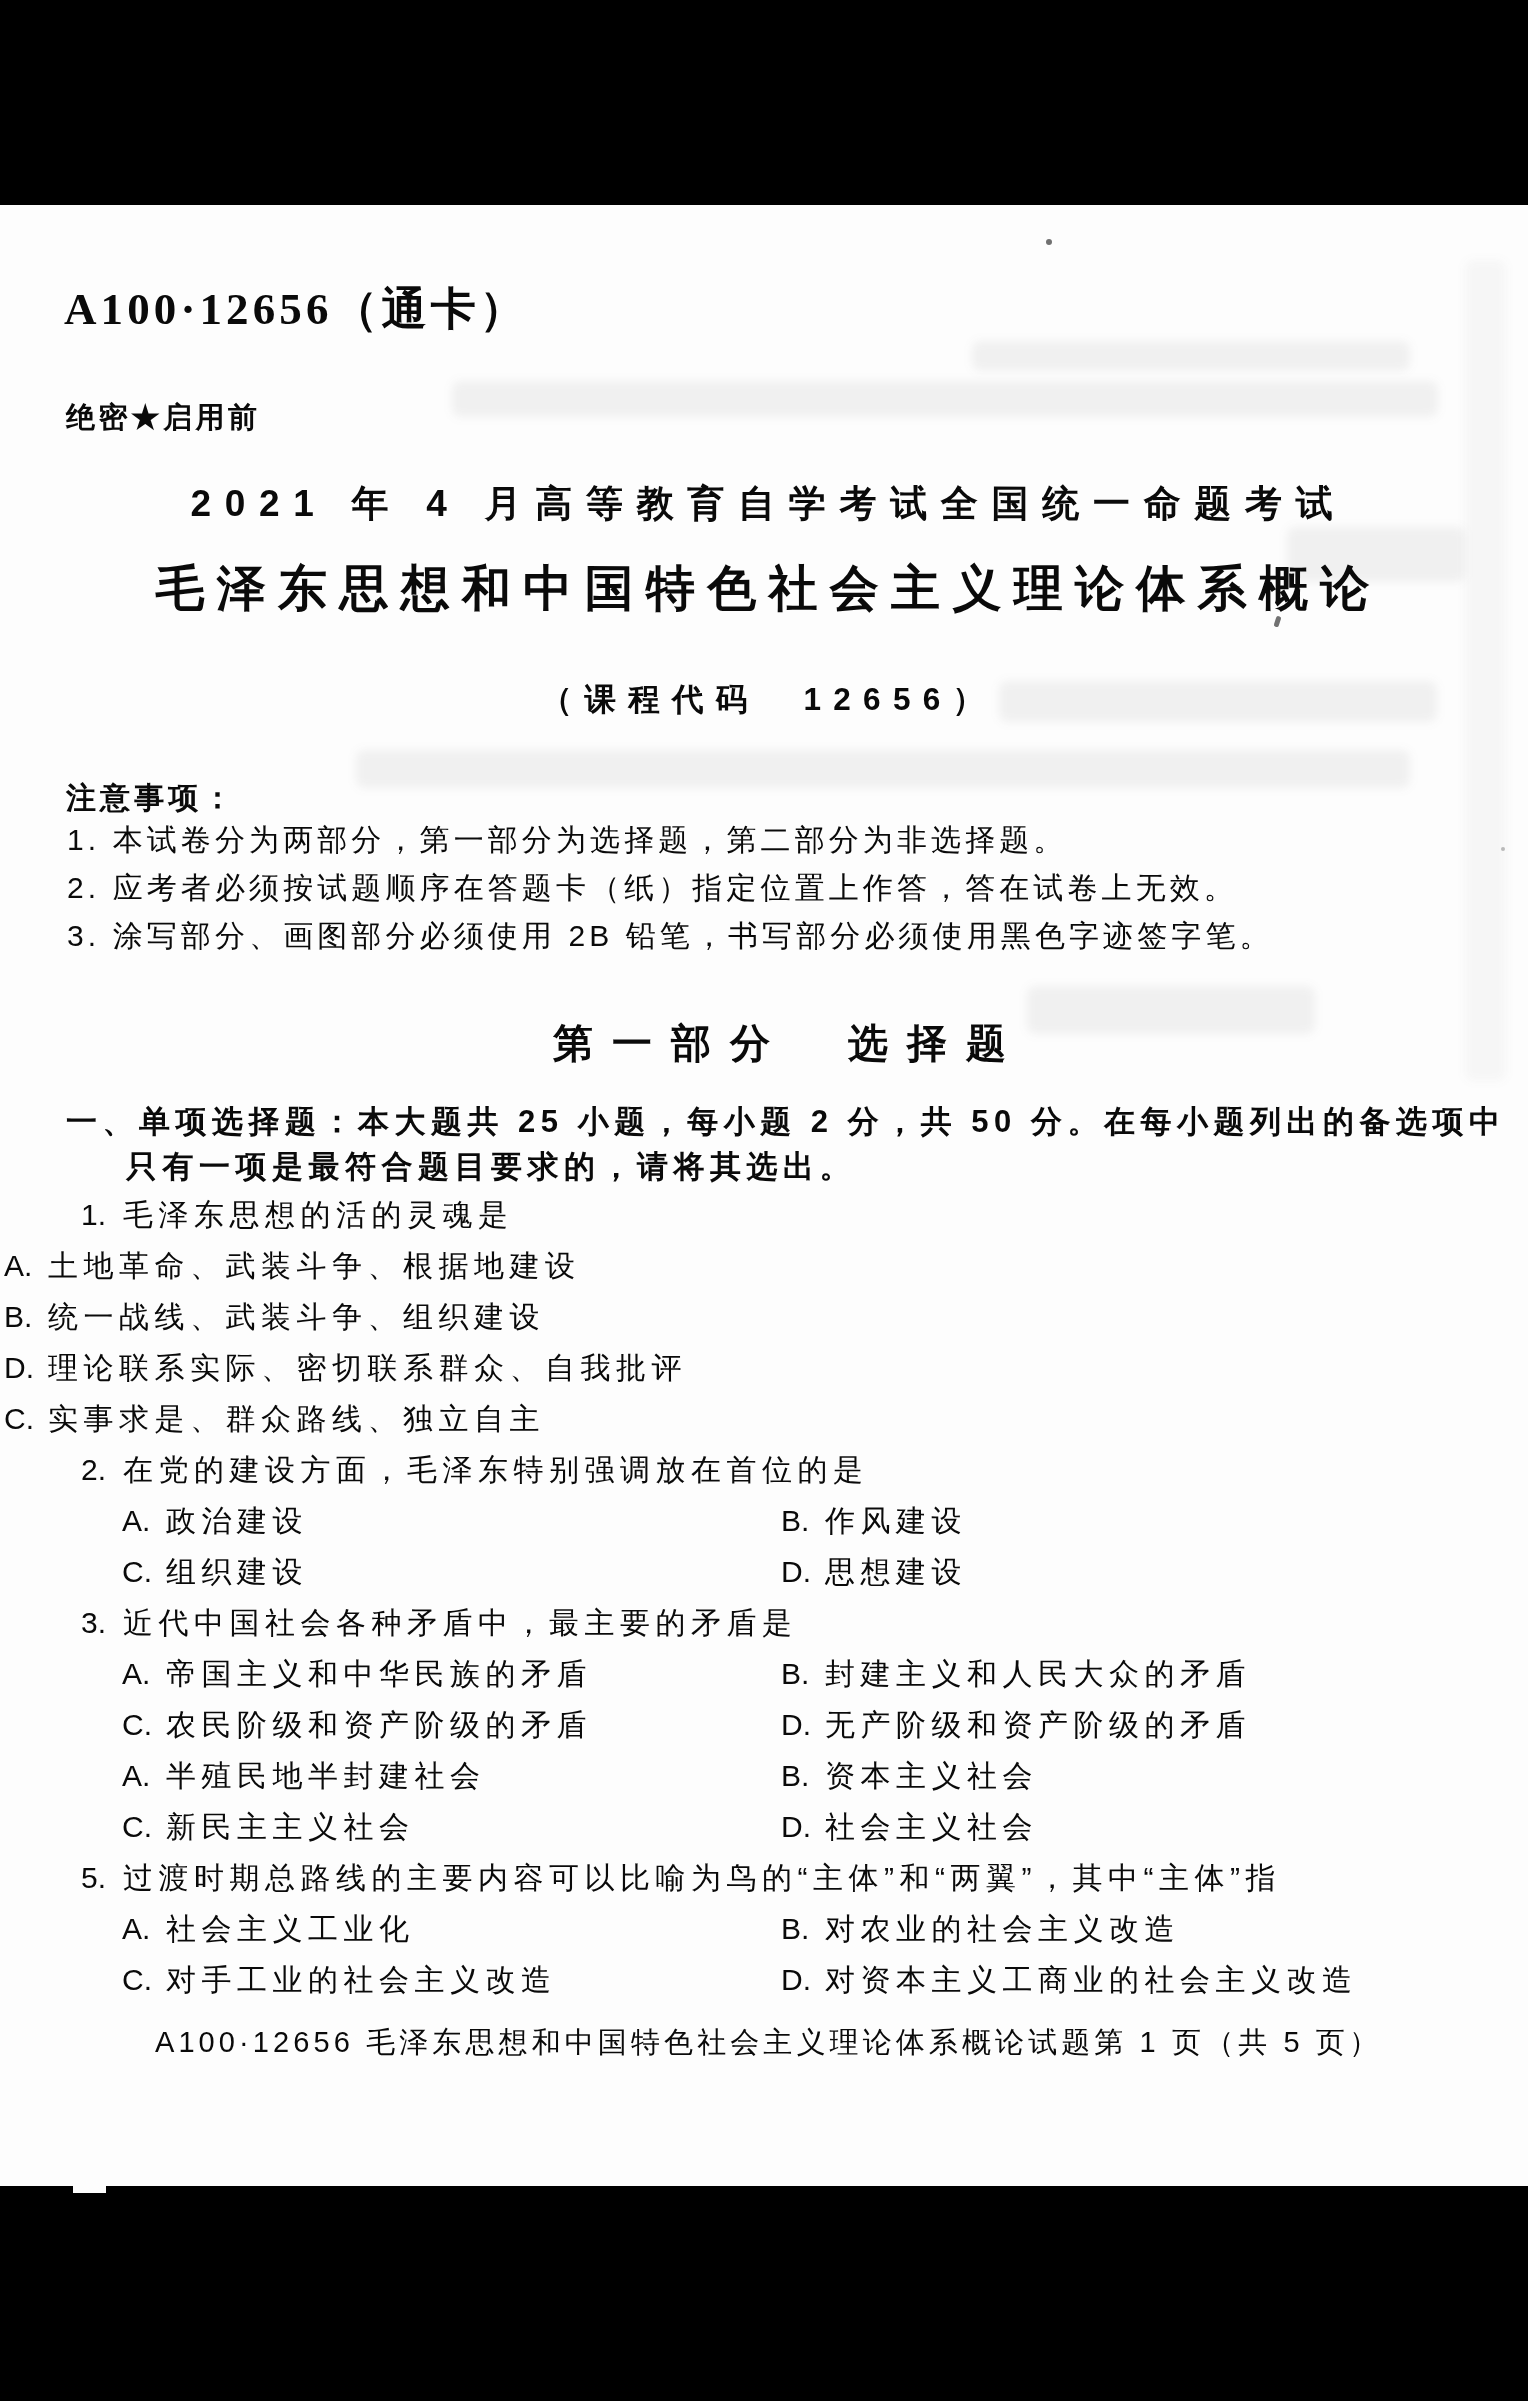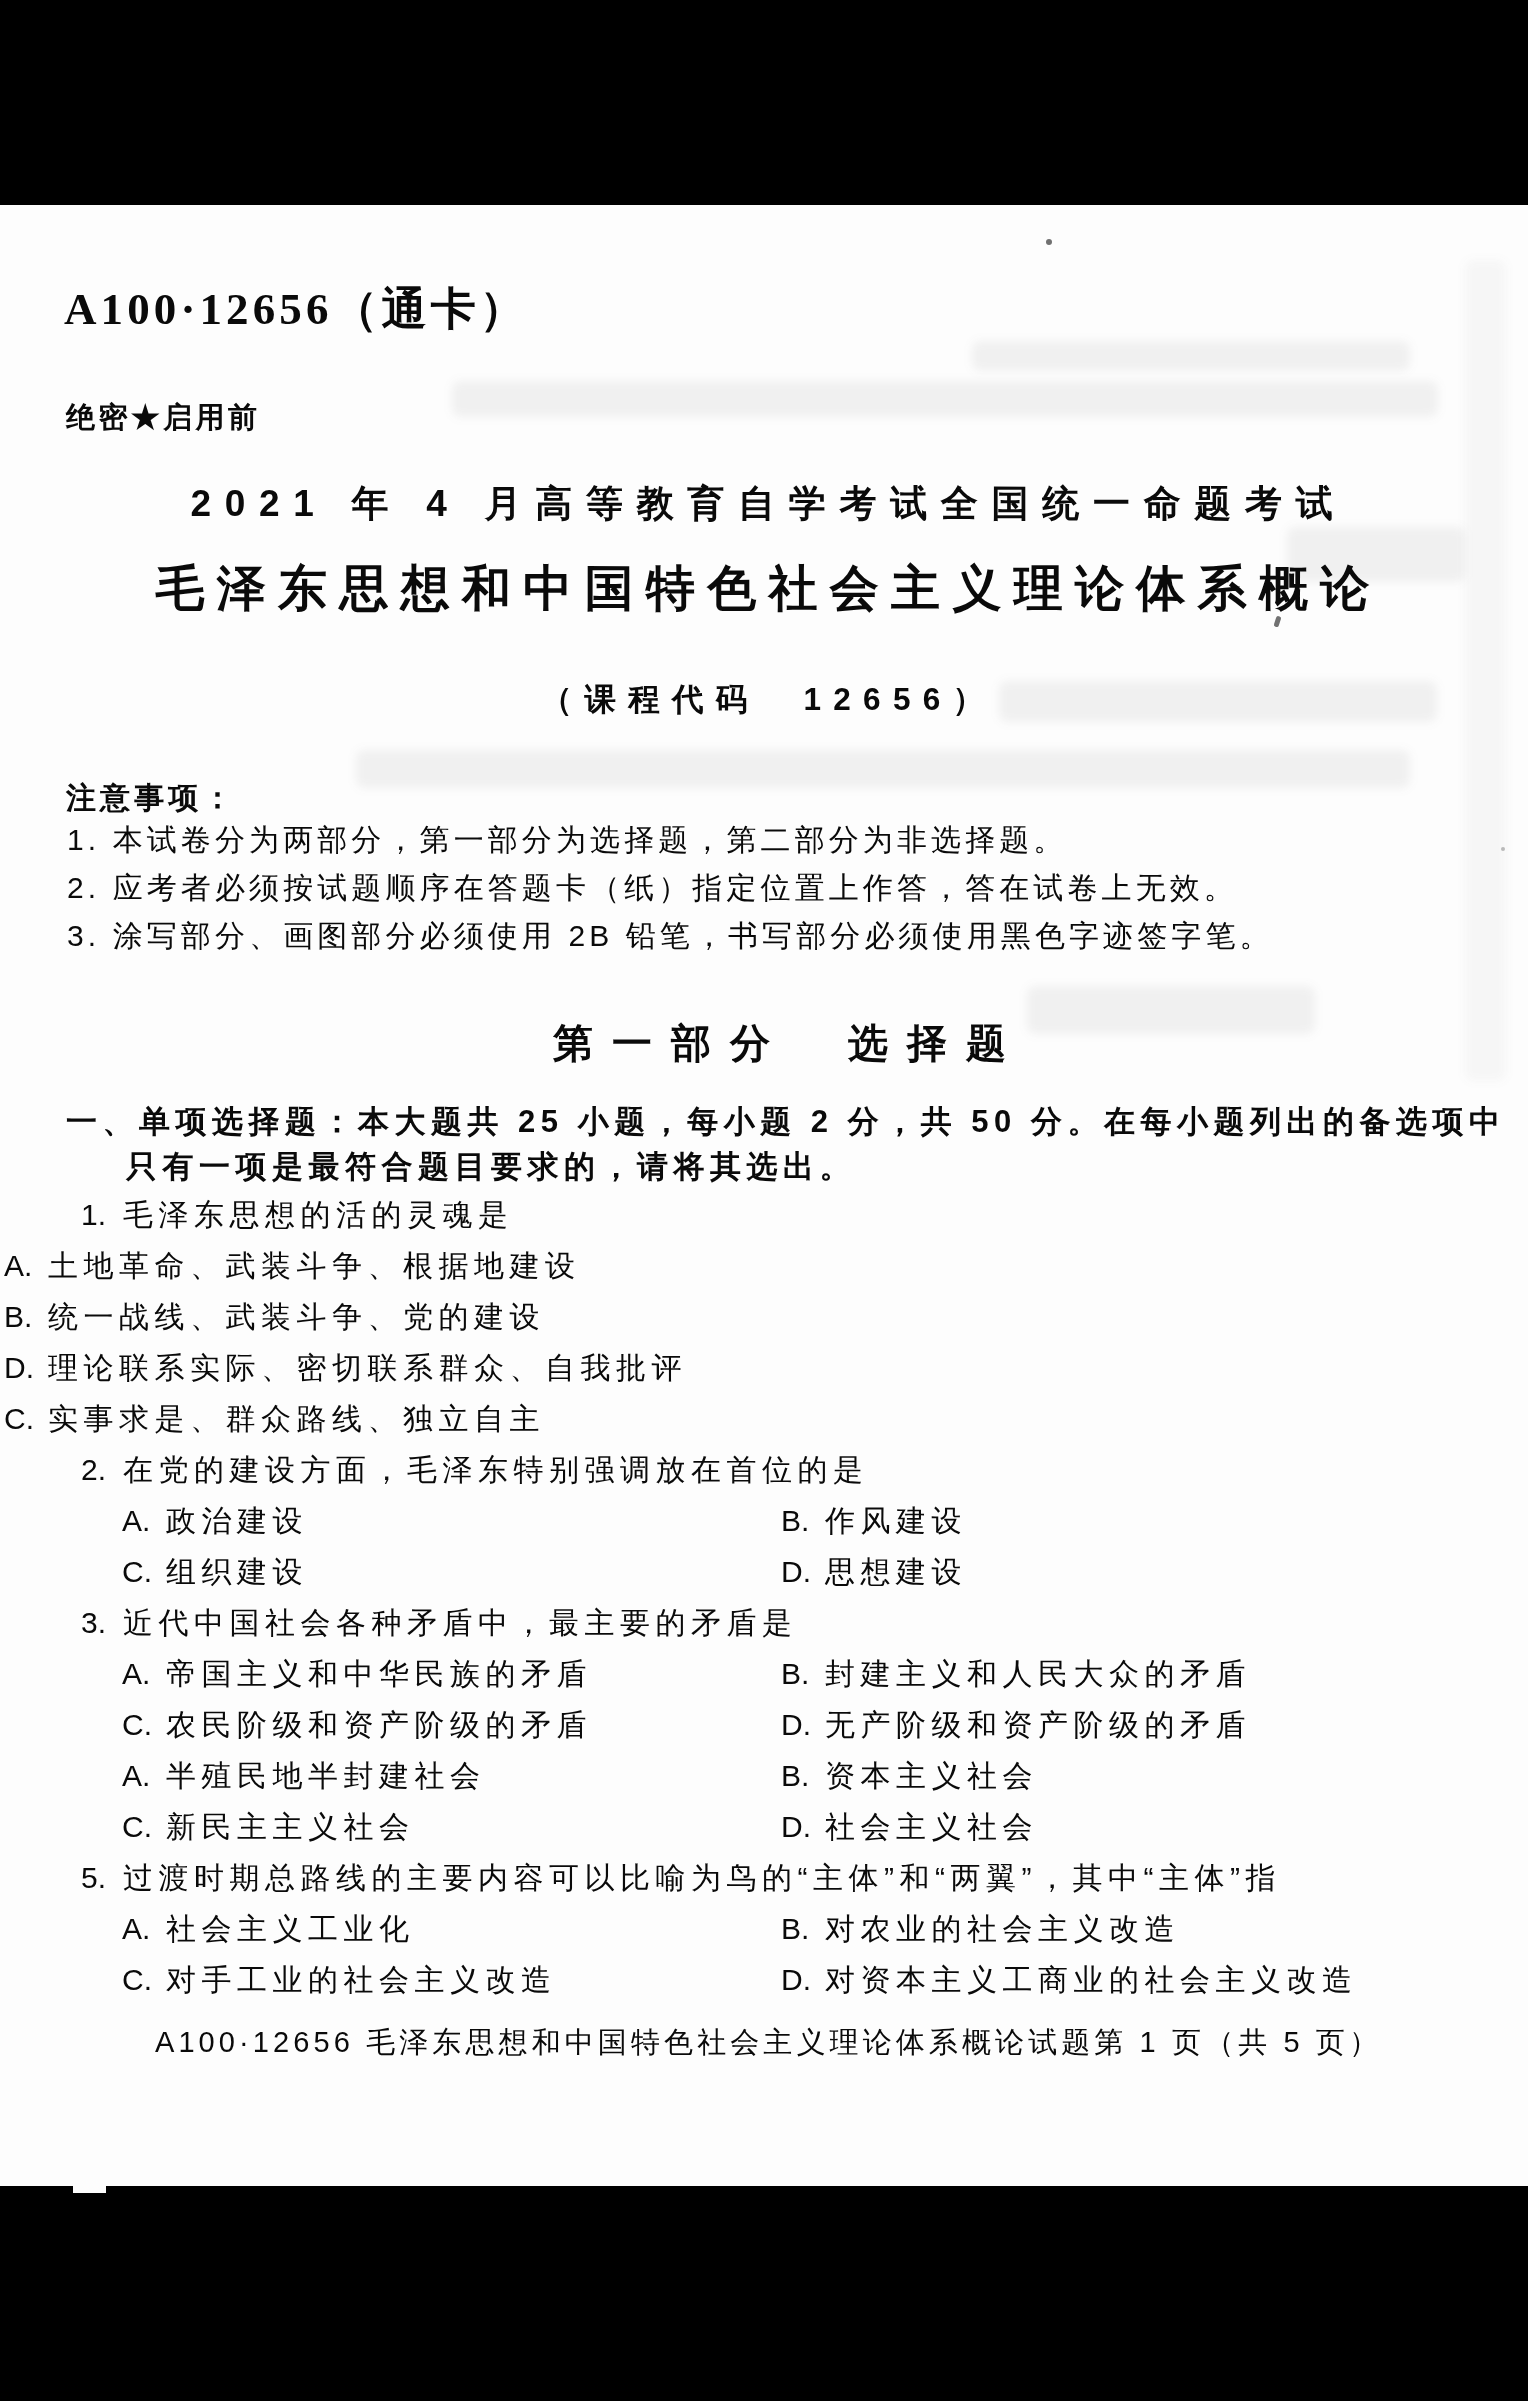--- a/index.html
+++ b/index.html
@@ -107,21 +107,21 @@
     </div>
 
     <div class="question">
       <div class="line q-stem">
         <span class="q-num">1.</span><span>毛泽东思想的活的灵魂是</span>
       </div>
       <div class="line opt-full">
         <span class="opt-label">A.</span><span>土地革命、武装斗争、根据地建设</span>
       </div>
       <div class="line opt-full">
-        <span class="opt-label">B.</span><span>统一战线、武装斗争、党的建设</span>
+        <span class="opt-label">B.</span><span>统一战线、武装斗争、组织建设</span>
       </div>
       <div class="line opt-full">
         <span class="opt-label">D.</span><span>理论联系实际、密切联系群众、自我批评</span>
       </div>
       <div class="line opt-full">
         <span class="opt-label">C.</span><span>实事求是、群众路线、独立自主</span>
       </div>
     </div>
 
     <div class="question">

